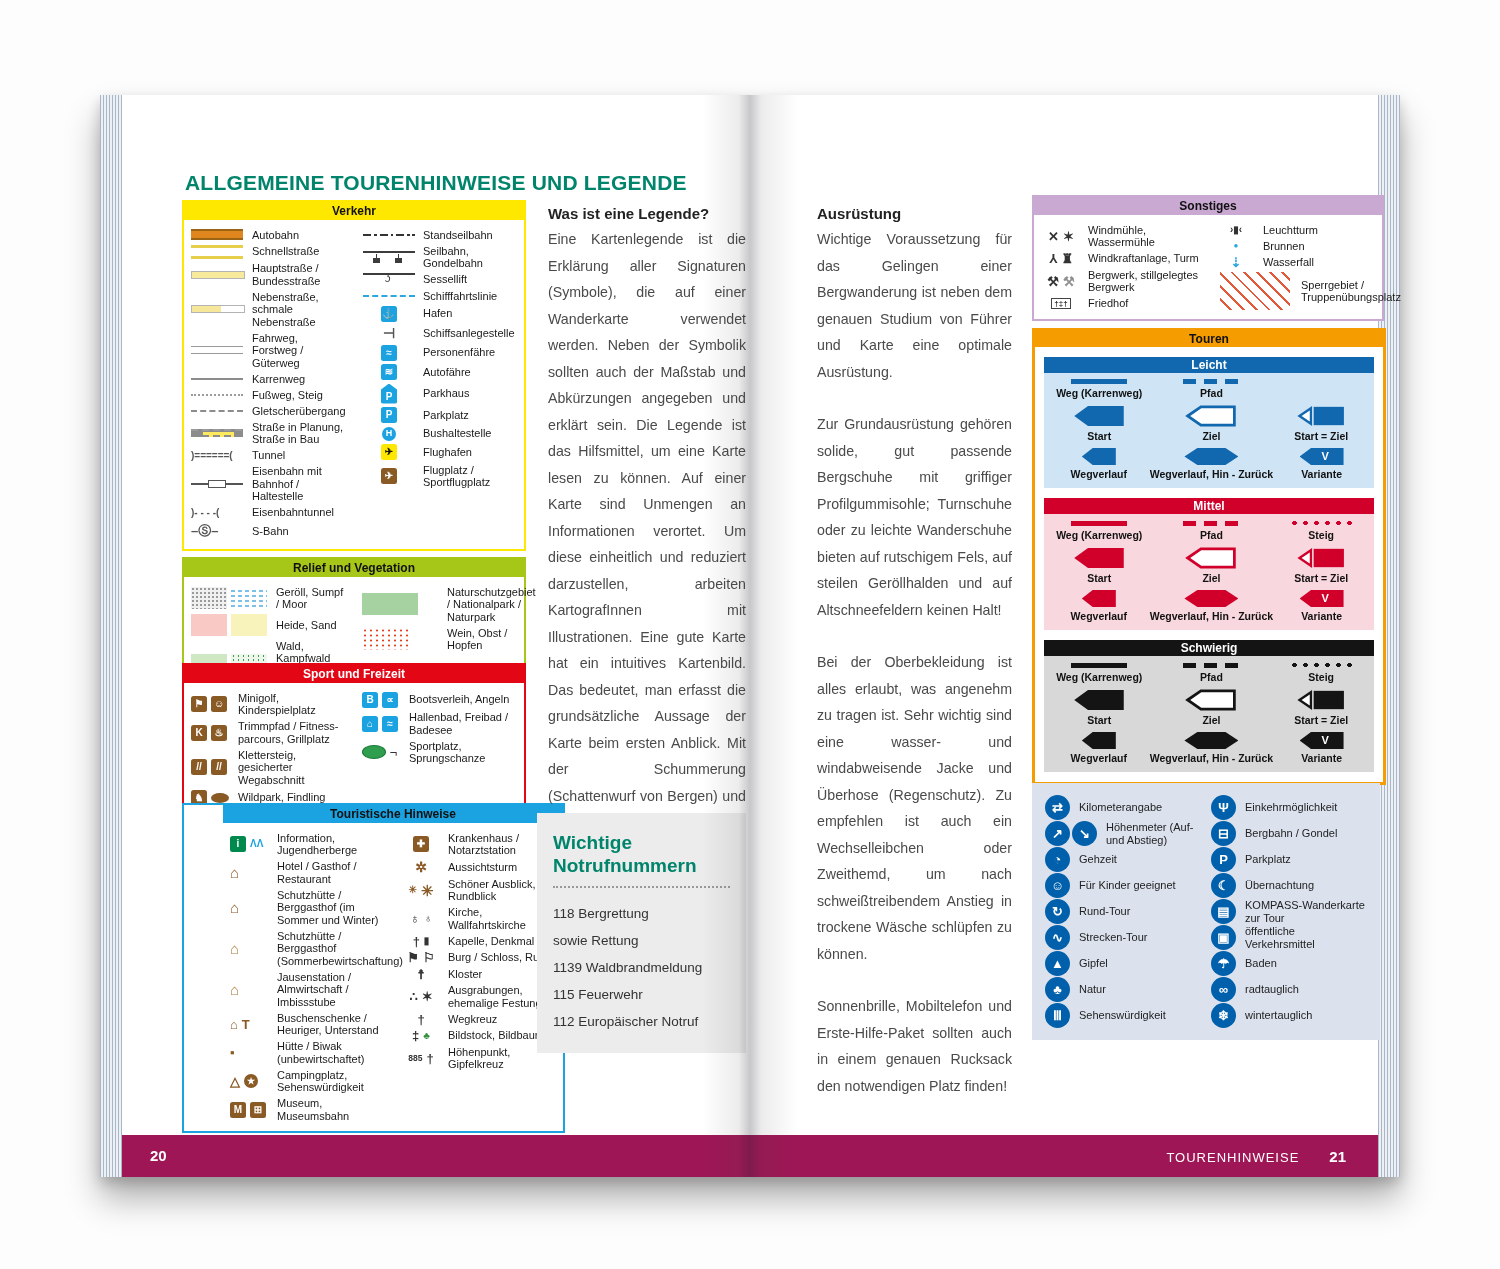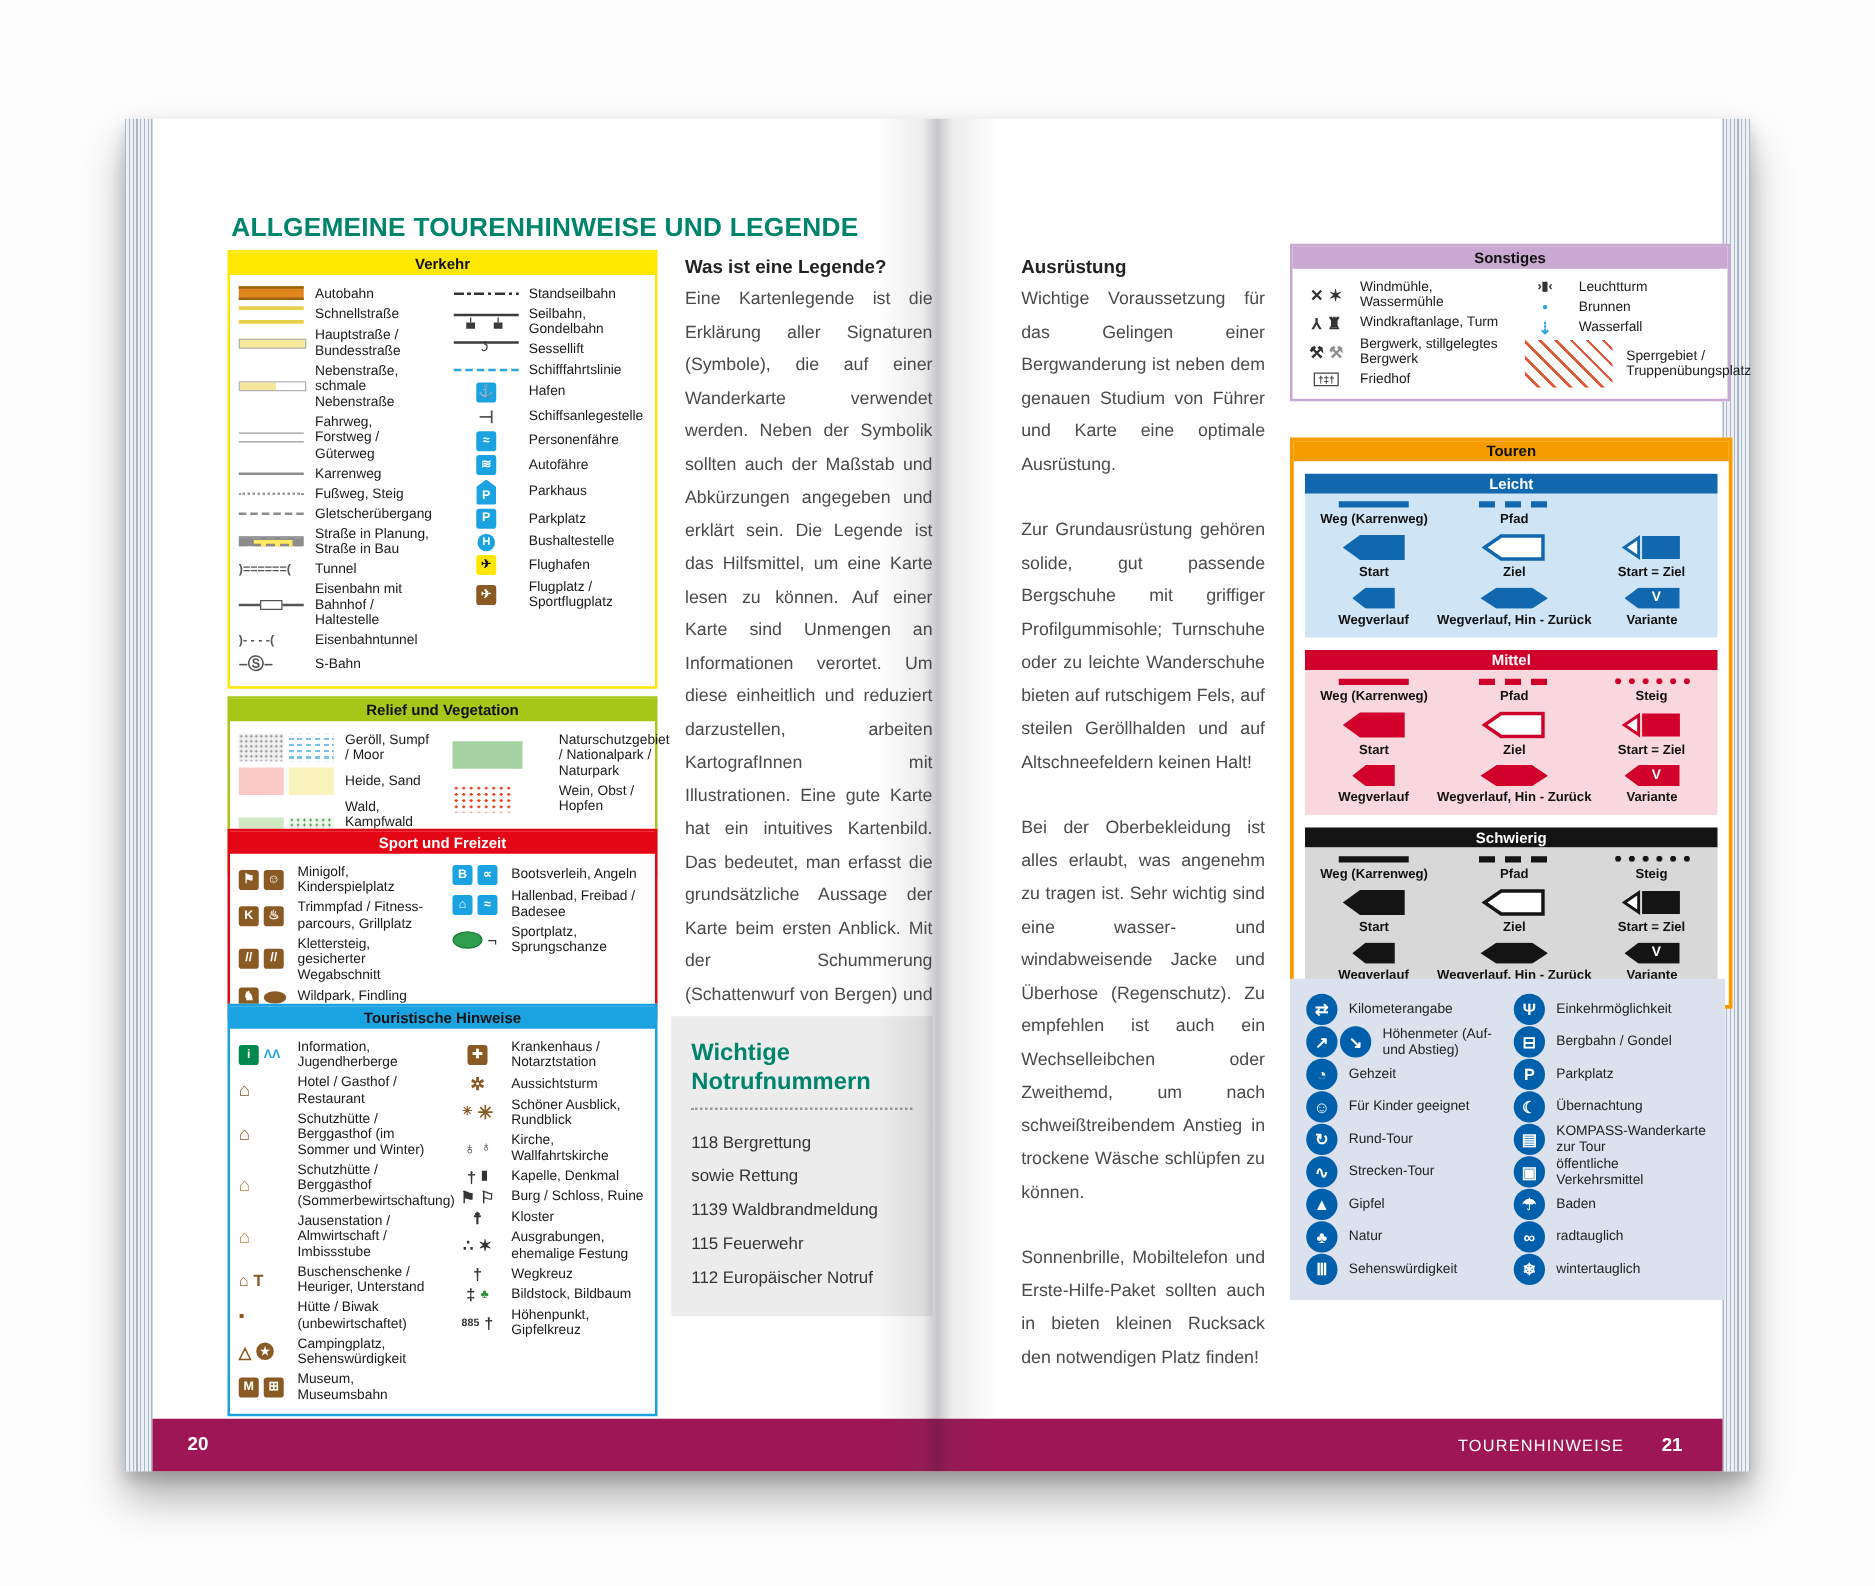--- a/index.html
+++ b/index.html
@@ -10,21 +10,21 @@
   .edge-left{left:0;}
   .edge-right{right:0;}
   .gutter{position:absolute;left:50%;top:0;bottom:0;width:96px;transform:translateX(-50%);z-index:6;pointer-events:none;
      background:linear-gradient(to right,rgba(70,70,80,0) 0%,rgba(70,70,80,.10) 38%,rgba(40,40,50,.26) 50%,rgba(70,70,80,.10) 62%,rgba(70,70,80,0) 100%);}
   
   .lbox{position:absolute;background:#fff;border:2px solid #ccc;}
   .lhead{height:18px;line-height:18px;text-align:center;font-size:12px;font-weight:bold;color:#111;}
   .lb-yellow{border-color:#ffe800;}  .lh-yellow{background:#ffe800;}
   .lb-green{border-color:#a6c717;}   .lh-green{background:#a6c717;}
   .lb-red{border-color:#e30615;}     .lh-red{background:#e30615;}
-  .lb-blue{border-color:#1ba2e0;}    .lh-blue{background:#1ba2e0;}
+  .lb-blue{border-color:#1ba2e0;padding-left:39px;}    .lh-blue{background:#1ba2e0;}
   .lb-purple{border-color:#c9a8d2;}  .lh-purple{background:#c9a8d2;}
   .lbody{padding:5px 7px;display:flex;gap:16px;}
   .col{flex:1;min-width:0;}
   .row{display:flex;align-items:center;gap:7px;margin:3.5px 0;}
   .lab{flex:1;font-size:11px;line-height:12.5px;color:#1a1a1a;}
   .symc{flex:0 0 54px;display:flex;align-items:center;justify-content:center;gap:4px;}
   .symc-l{justify-content:flex-start;}
   .symc-40{flex-basis:40px;}
   .symc-rel{flex-basis:78px;}
   
@@ -567,21 +567,21 @@
     <div class="nr-line">1139 Waldbrandmeldung</div>
     <div class="nr-line">115 Feuerwehr</div>
     <div class="nr-line">112 Europäischer Notruf</div>
   </aside>
 
   <div class="textcol" style="left:717px;top:110px;width:195px;">
     <p class="tc-head">Ausrüstung</p>
     <p class="tc-body">Wichtige Voraussetzung für das Gelingen einer Bergwanderung ist neben dem genauen Studium von Führer und Karte eine optimale Ausrüstung.</p>
     <p class="tc-body">Zur Grundausrüstung gehören solide, gut passende Bergschuhe mit griffiger Profilgummisohle; Turnschuhe oder zu leichte Wanderschuhe bieten auf rutschigem Fels, auf steilen Geröllhalden und auf Altschneefeldern keinen Halt!</p>
     <p class="tc-body">Bei der Oberbekleidung ist alles erlaubt, was angenehm zu tragen ist. Sehr wichtig sind eine wasser- und windabweisende Jacke und Überhose (Regenschutz). Zu empfehlen ist auch ein Wechselleibchen oder Zweithemd, um nach schweißtreibendem Anstieg in trockene Wäsche schlüpfen zu können.</p>
-    <p class="tc-body">Sonnenbrille, Mobiltelefon und Erste-Hilfe-Paket sollten auch in bieten kleinen Rucksack den notwendigen Platz finden!</p>
+    <p class="tc-body">Sonnenbrille, Mobiltelefon und Erste-Hilfe-Paket sollten auch in einem genauen Rucksack den notwendigen Platz finden!</p>
   </div>
 
   <section class="lbox lb-purple" style="left:932px;top:100px;width:348px;">
     <header class="lhead lh-purple">Sonstiges</header>
     <div class="lbody">
       <div class="col">
         <div class="row">
               <span class="symc symc-40">
                 <span class="g g-black">✕</span>
                 <span class="g g-black">✶</span>
@@ -631,21 +631,21 @@
         <div class="row">
               <span class="symc symc-rel">
                 <i class="sw-sperr"></i>
               </span>
               <span class="lab">Sperrgebiet / Truppenübungsplatz</span>
             </div>
       </div>
     </div>
   </section>
 
-  <section class="touren" style="left:932px;top:255px;width:348px;">
+  <section class="touren" style="left:932px;top:233px;width:348px;">
     <header class="touren-head">Touren</header>
 
     <div class="tsec" style="--c:#1268ae;--bg:#cfe5f6;">
       <div class="tsec-head">Leicht</div>
       <div class="tsec-body">
         <div class="trow">
           <div class="tcell">
                 <i class="t-weg"></i>
                 <span class="tlab">Weg (Karrenweg)</span>
               </div>

